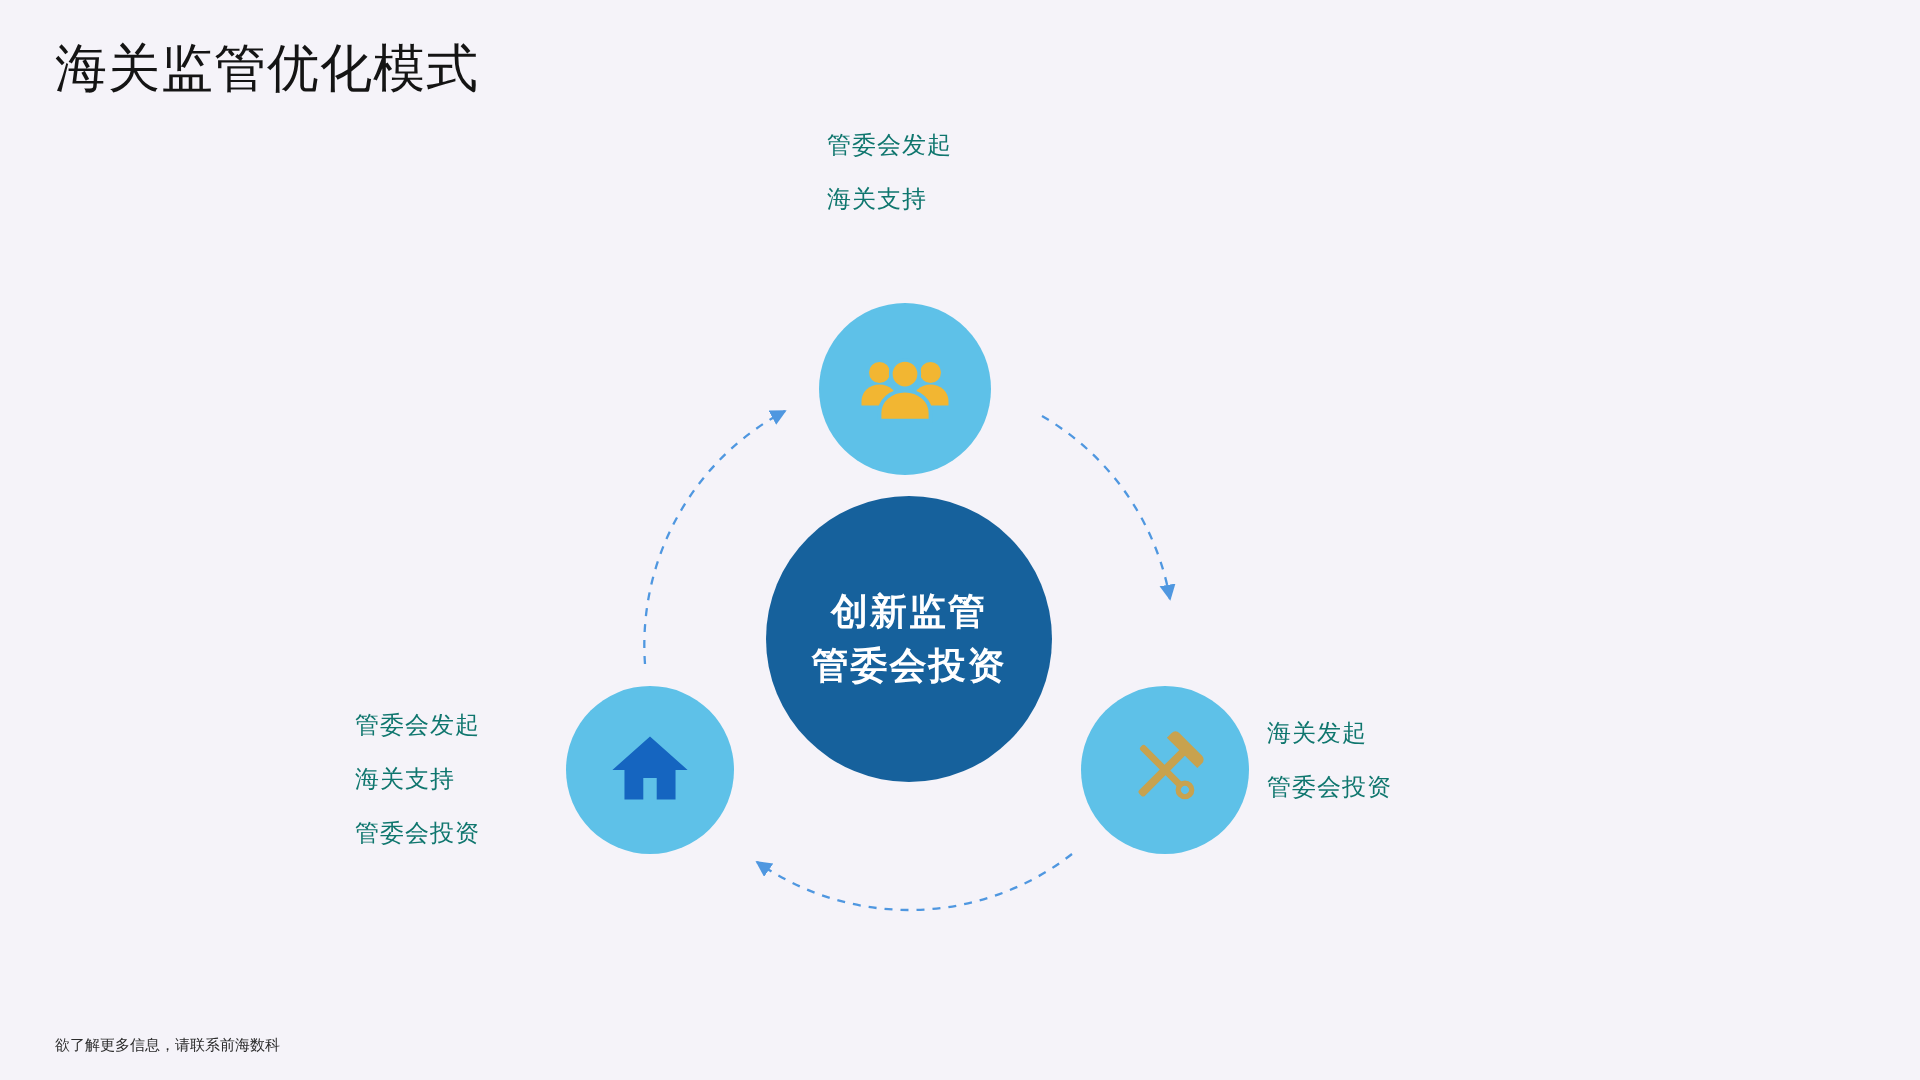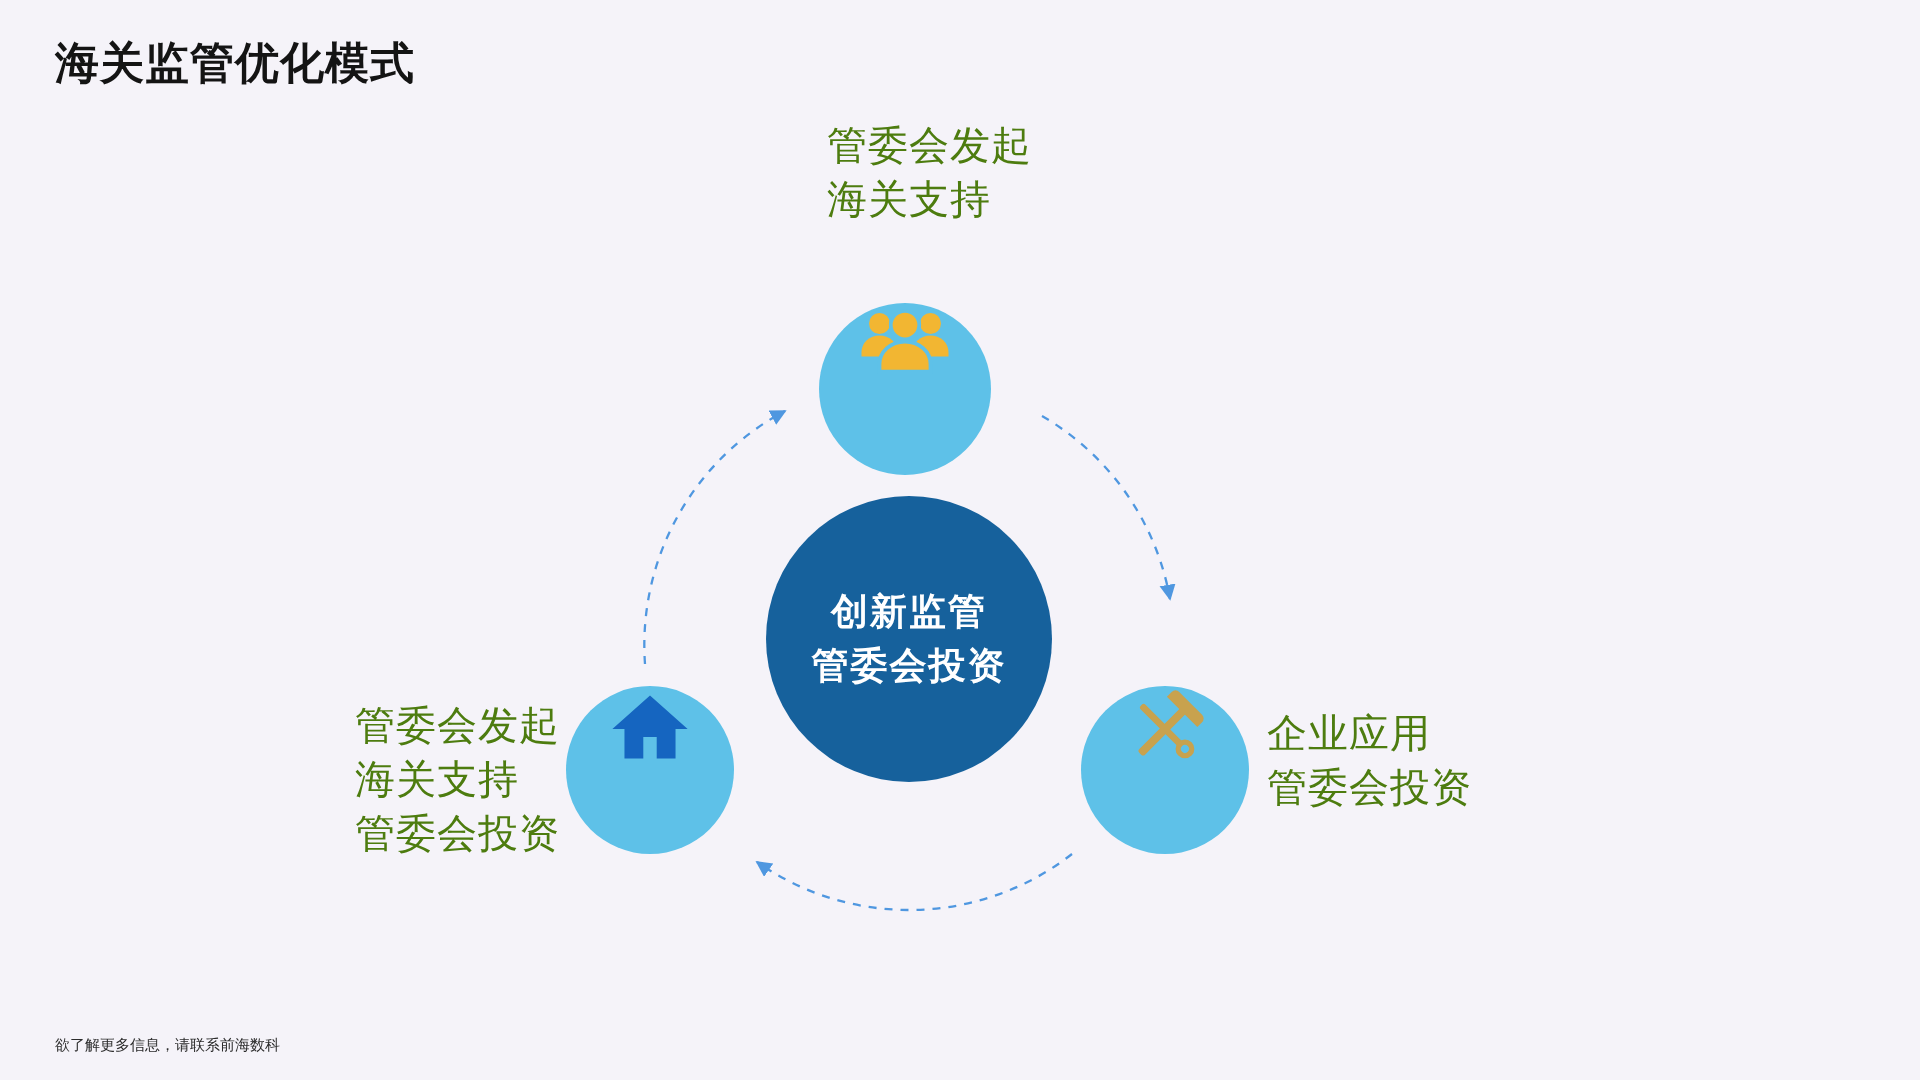--- a/index.html
+++ b/index.html
@@ -12,22 +12,22 @@
   .canvas {
     position: relative;
     width: 1920px;
     height: 1080px;
     background: #f5f3f9;
   }
   .page-title {
     position: absolute;
     left: 55px;
     top: 34px;
-    font-size: 44px;
-    font-weight: bold;
+    font-size: 52px;
+    font-weight: normal;
     color: #141414;
     letter-spacing: 1px;
     text-align: center;
   }
   .footer-note {
     position: absolute;
     left: 55px;
     top: 1036px;
     font-size: 15px;
     color: #2b2b2b;
@@ -35,20 +35,21 @@
   .arrows-svg {
     position: absolute;
     left: 0; top: 0;
     width: 1920px; height: 1080px;
     pointer-events: none;
   }
   .circle {
     position: absolute;
     border-radius: 50%;
     display: flex;
+    align-items: center;
     justify-content: center;
   }
   .center-circle {
     left: 766px; top: 496px;
     width: 286px; height: 286px;
     background: #16619c;
     flex-direction: column;
   }
   .center-circle .line {
     color: #ffffff;
@@ -60,22 +61,22 @@
   }
   .node-circle {
     background: #5ec1e8;
   }
   .node-top    { left: 819px;  top: 303px; width: 172px; height: 172px; }
   .node-left   { left: 566px;  top: 686px; width: 168px; height: 168px; }
   .node-right  { left: 1081px; top: 686px; width: 168px; height: 168px; }
   .node-circle svg { display: block; }
   .node-label {
     position: absolute;
-    font-size: 40px;
-    color: #4d7c0f;
+    font-size: 24px;
+    color: #0f766e;
     line-height: 54px;
     letter-spacing: 1px;
     white-space: nowrap;
   }
   .label-top   { left: 827px;  top: 118px; }
   .label-left  { left: 355px;  top: 698px; }
   .label-right { left: 1267px; top: 706px; }
 </style>
 </head>
 <body>
@@ -140,19 +141,19 @@
     <div>海关支持</div>
   </div>
 
   <div class="node-label label-left">
     <div>管委会发起</div>
     <div>海关支持</div>
     <div>管委会投资</div>
   </div>
 
   <div class="node-label label-right">
-    <div>企业应用</div>
+    <div>海关发起</div>
     <div>管委会投资</div>
   </div>
 
   <div class="footer-note">欲了解更多信息，请联系前海数科</div>
 
 </div>
 
 </body></html>

